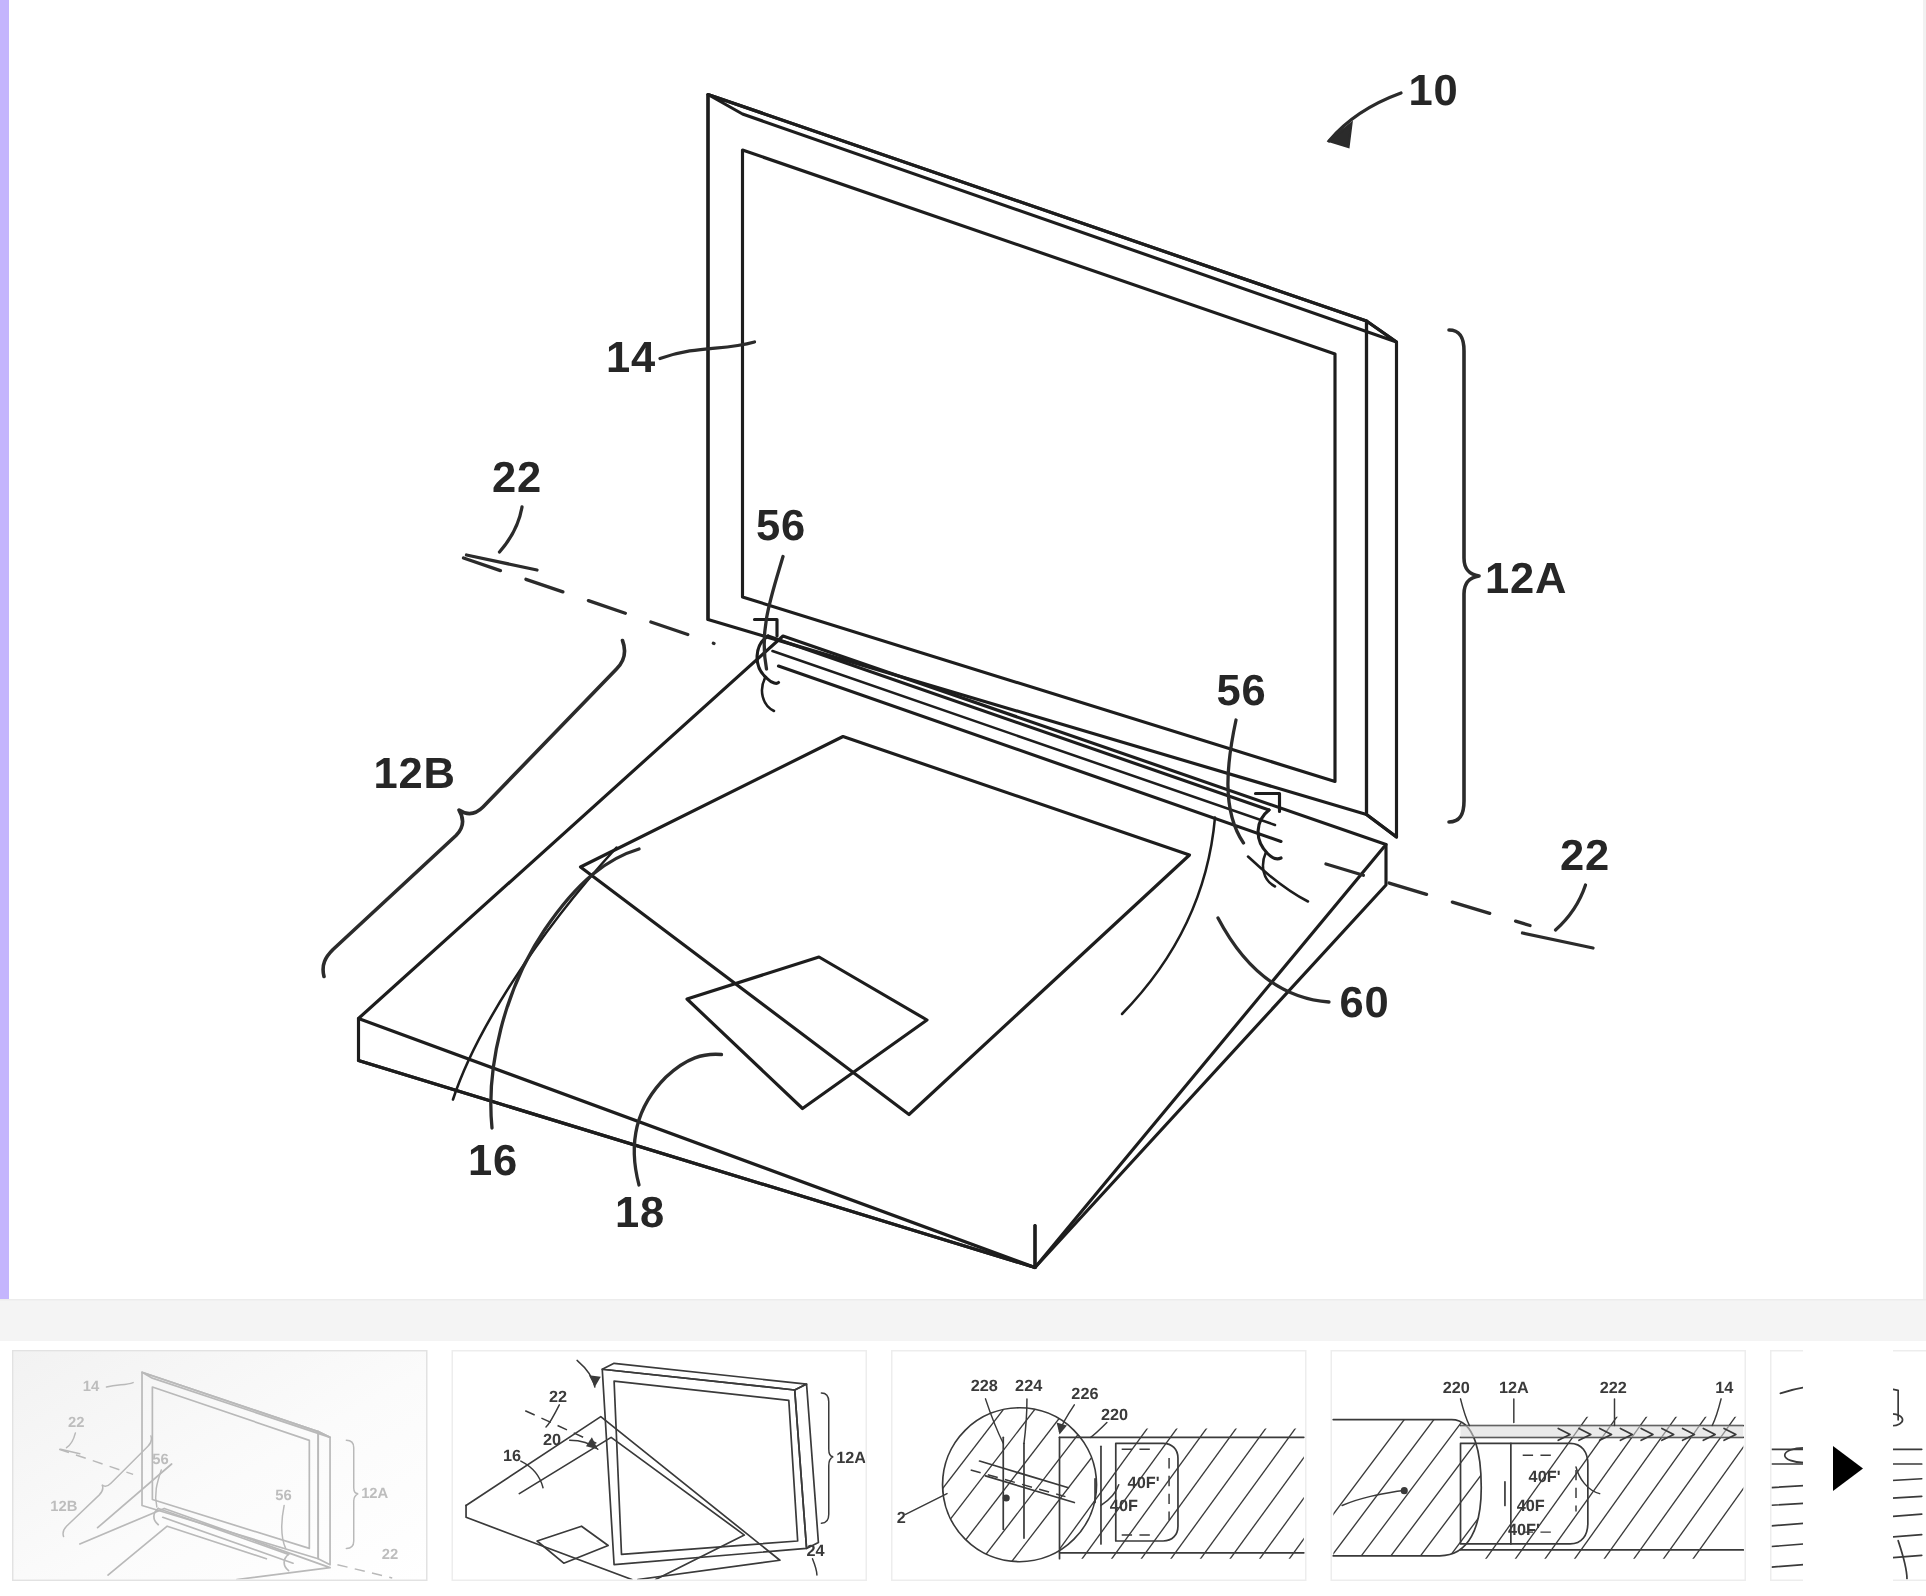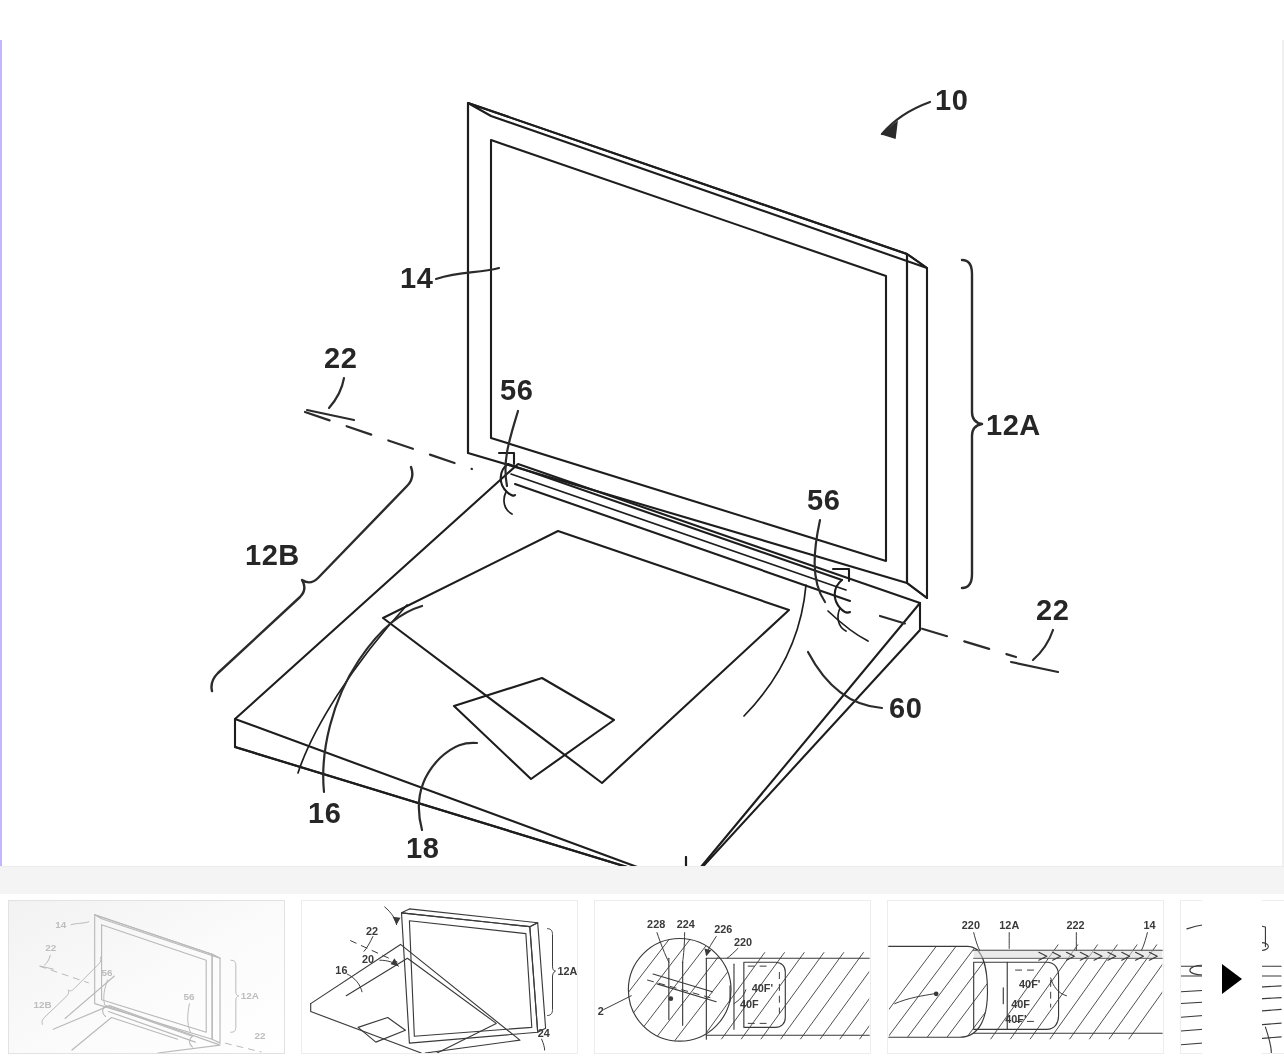--- a/index.html
+++ b/index.html
@@ -16,25 +16,24 @@
     overflow: hidden;
   }
 
   
   #viewer {
     position: absolute;
     left: 0; top: 0;
     width: 1284px;
     height: 875px;
     background: #ffffff;
-    border-left: 2px solid #c4b5fd;
+    border-left: 6px solid #c4b5fd;
     border-right: 2px solid #f1f1f1;
     box-sizing: border-box;
     overflow: hidden;
-    margin-top: 40px;
   }
   #figure-svg { display: block; width: 1284px; height: 875px; }
 
   .ln { fill: none; stroke: #1d1d1d; stroke-width: 2.1; stroke-linejoin: round; stroke-linecap: round; }
   .ln-thin { fill: none; stroke: #1d1d1d; stroke-width: 1.7; stroke-linejoin: round; stroke-linecap: round; }
   .lead { fill: none; stroke: #2b2b2b; stroke-width: 2.2; stroke-linecap: round; }
   .dash { fill: none; stroke: #2b2b2b; stroke-width: 2.2; stroke-linecap: round; stroke-dasharray: 26 18; }
   .brace { fill: none; stroke: #2b2b2b; stroke-width: 2.4; stroke-linecap: round; stroke-linejoin: round; }
   .num {
     font-family: "Liberation Sans", sans-serif;

